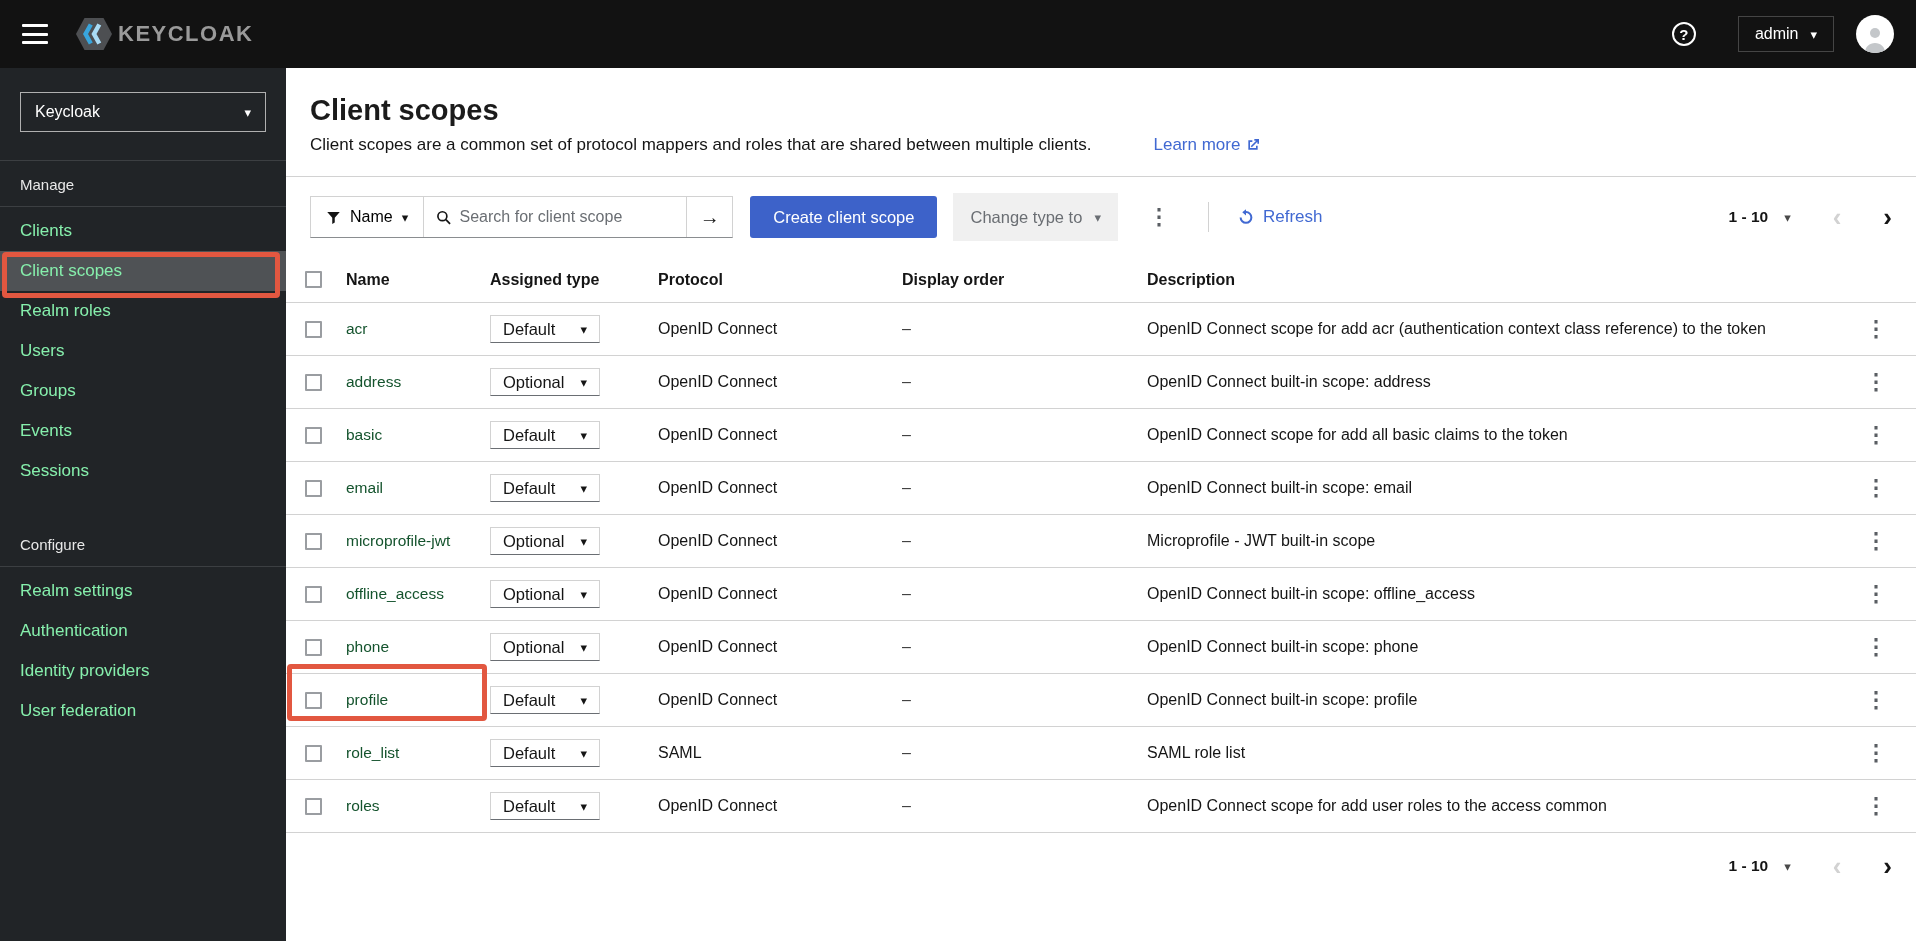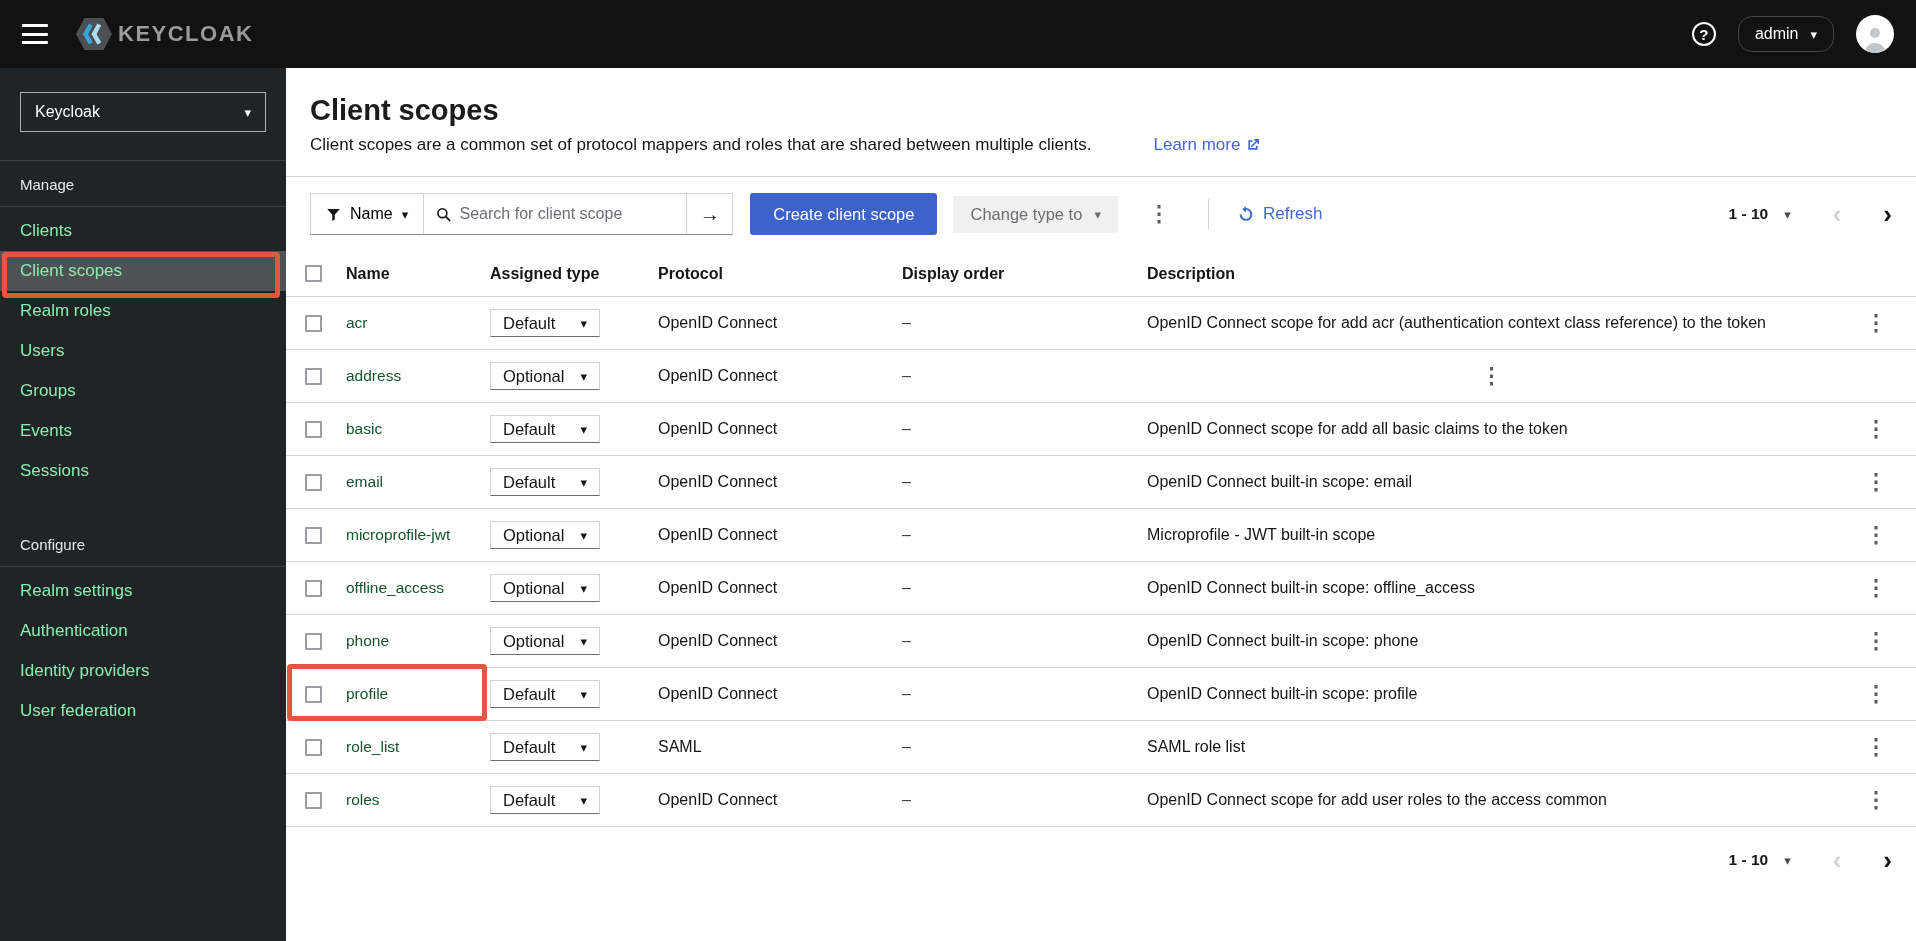--- a/index.html
+++ b/index.html
@@ -7,21 +7,21 @@
   body { font-family:"Liberation Sans", sans-serif; background:#fff; position:relative; color:#151515; }
 
   
   .masthead { height:68px; background:#121212; display:flex; align-items:center; padding:0 22px; }
   .hamburger { width:26px; height:20px; display:flex; flex-direction:column; justify-content:space-between; cursor:pointer; margin-right:28px; }
   .hamburger span { display:block; height:3px; background:#fff; border-radius:1px; }
   .brand { display:flex; align-items:center; gap:6px; }
   .brand-text { color:#9a9a9a; font-size:22px; font-weight:bold; letter-spacing:1.5px; }
   .masthead-right { margin-left:auto; display:flex; align-items:center; gap:22px; }
   .help-icon { width:24px; height:24px; border:2px solid #fff; border-radius:50%; color:#fff; font-size:15px; font-weight:bold; display:flex; align-items:center; justify-content:center; cursor:pointer; }
-  .user-dropdown { border:1px solid #454545; border-radius:14px; padding:8px 16px; display:flex; align-items:center; gap:12px; color:#fff; font-size:16px; cursor:pointer; }
+  .user-dropdown { border:1px solid #454545; border-radius:0; padding:8px 16px; display:flex; align-items:center; gap:12px; color:#fff; font-size:16px; cursor:pointer;margin-left:20px; }
   .caret { font-size:13px; line-height:1; }
   .user-dropdown .caret { color:#fff; }
   .avatar { width:38px; height:38px; border-radius:50%; background:#fff; overflow:hidden; display:flex; align-items:flex-end; justify-content:center; cursor:pointer; }
 
   
   .layout { display:flex; height:873px; }
 
   
   .sidebar { width:286px; background:#212427; flex-shrink:0; }
   .realm-selector { margin:24px 20px 0; height:40px; border:1px solid #b0b0b0; display:flex; align-items:center; justify-content:space-between; padding:0 14px; color:#fff; font-size:16px; cursor:pointer; }
@@ -45,21 +45,21 @@
   
   .toolbar { display:flex; align-items:center; padding:16px 24px; }
   .search-group { display:flex; height:42px; border:1px solid #d2d2d2; border-bottom-color:#8a8d90; background:#fff; }
   .filter-btn { display:flex; align-items:center; gap:9px; padding:0 15px; border-right:1px solid #d2d2d2; font-size:16px; cursor:pointer; background:#fff; border-top:0;border-left:0;border-bottom:0; font-family:inherit; }
   .filter-btn .caret { color:#151515; }
   .search-box { display:flex; align-items:center; padding:0 12px; width:262px; gap:8px; }
   .search-box input { border:none; outline:none; font-size:16px; width:100%; font-family:inherit; color:#151515; }
   .search-box input::placeholder { color:#6a6e73; }
   .search-submit { width:46px; border:none; border-left:1px solid #d2d2d2; background:#fff; font-size:20px; color:#151515; cursor:pointer; display:flex; align-items:center; justify-content:center; }
   .btn-primary { margin-left:17px; height:42px; padding:0 23px; background:#3d62c9; color:#fff; border:none; border-radius:3px; font-size:16.5px; cursor:pointer; font-family:inherit; }
-  .btn-secondary { margin-left:16px; height:37px; padding:0 17px; background:#f0f0f0; color:#6a6e73; border:none; font-size:16.5px; display:flex; align-items:center; gap:12px; cursor:pointer; font-family:inherit; }
+  .btn-secondary { margin-left:16px; height:48px; padding:0 17px; background:#f0f0f0; color:#6a6e73; border:none; font-size:16.5px; display:flex; align-items:center; gap:12px; cursor:pointer; font-family:inherit; }
   .btn-secondary .caret { color:#6a6e73; }
   .kebab { color:#5a5e63; font-size:22px; font-weight:bold; line-height:1; cursor:pointer; padding:4px 8px; letter-spacing:0; }
   .toolbar .kebab { margin-left:22px; }
   .toolbar-divider { width:1px; height:30px; background:#d2d2d2; margin:0 28px 0 30px; }
   .refresh-link { display:flex; align-items:center; gap:8px; color:#4169d2; font-size:17px; cursor:pointer; }
   .pagination { margin-left:auto; display:flex; align-items:center; font-size:15.5px; color:#151515; }
   .pagination .range { font-weight:700; }
   .pagination .caret { margin-left:16px; color:#4a4a4a; cursor:pointer; }
   .page-chev { font-size:26px; line-height:1; margin-left:42px; cursor:pointer; color:#151515; font-weight:bold; }
   .page-chev.disabled { color:#d2d2d2; cursor:default; }
@@ -234,20 +234,21 @@
           </div>
           <div class="t-row">
             <span class="checkbox"></span>
             <a class="scope-link">address</a>
             <div class="type-select">
               <span>Optional</span>
               <span class="caret">▾</span>
             </div>
             <span>OpenID Connect</span>
             <span class="cell-dim">–</span>
+            <span>OpenID Connect built-in scope: address</span>
             <span class="kebab row-kebab">⋮</span>
           </div>
           <div class="t-row">
             <span class="checkbox"></span>
             <a class="scope-link">basic</a>
             <div class="type-select">
               <span>Default</span>
               <span class="caret">▾</span>
             </div>
             <span>OpenID Connect</span>

